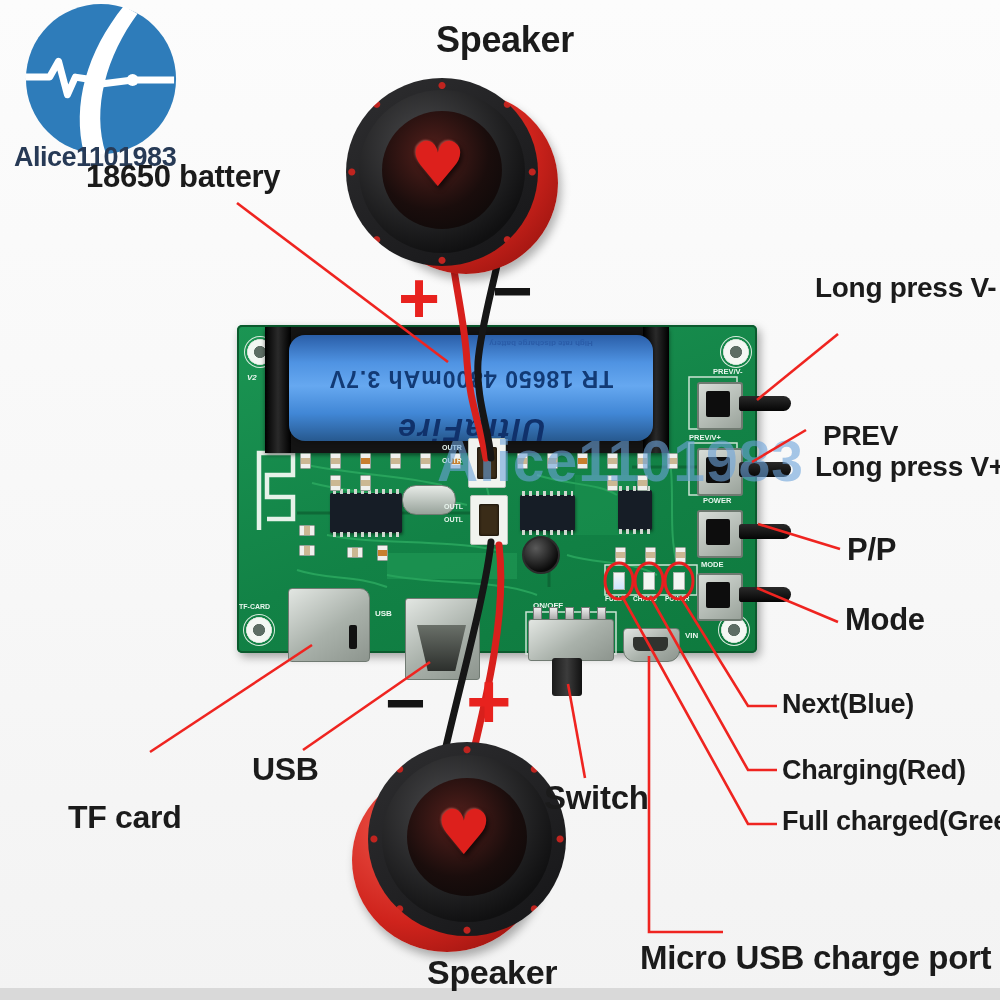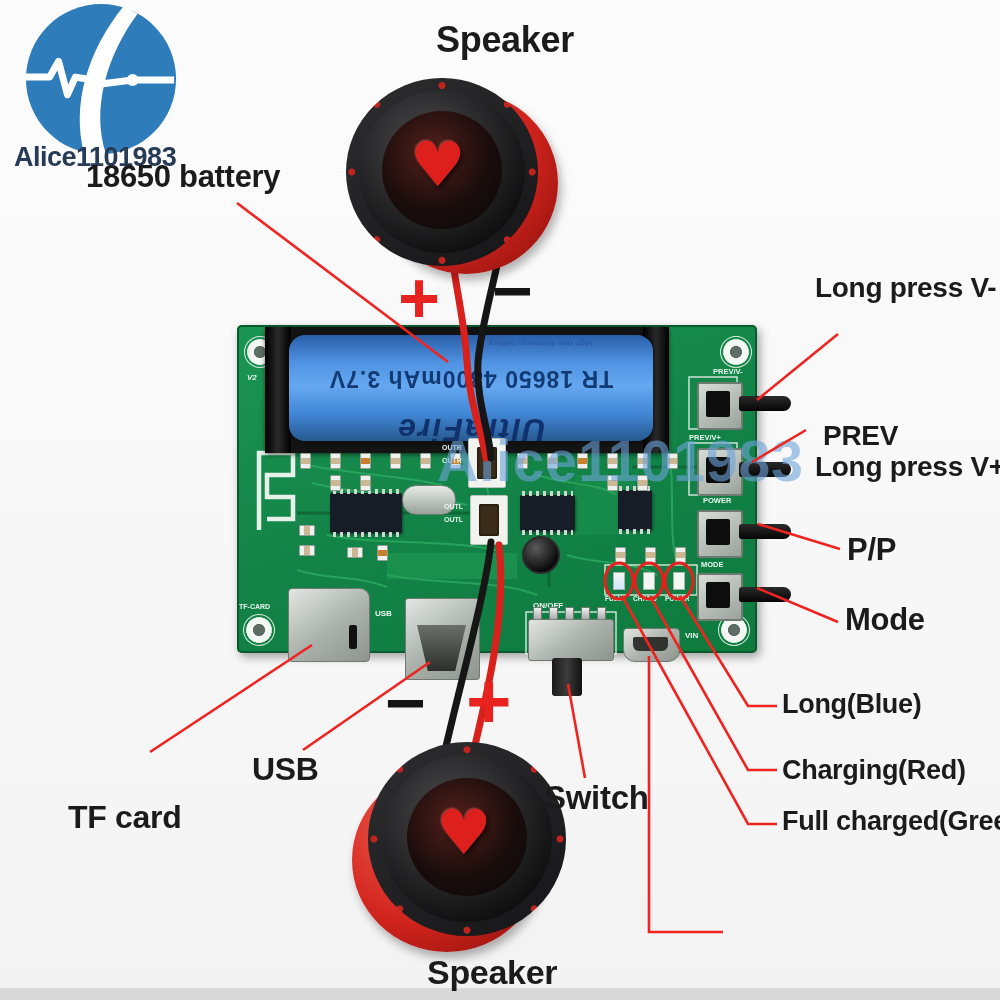--- a/index.html
+++ b/index.html
@@ -274,23 +274,24 @@
   <div class="callout" style="left:817px;top:272px;font-size:28px;">
     <span style="display:block;margin-left:-2px;">Long press V-</span>
   </div>
   <div class="callout" style="left:823px;top:420px;font-size:28px;">
     <span style="display:block;">PREV</span>
     <span style="display:block;margin-left:-8px;">Long press V+</span>
   </div>
 
   <div class="callout" style="left:847px;top:533px;font-size:31px;">P/P</div>
   <div class="callout" style="left:845px;top:603px;font-size:31px;">Mode</div>
-  <div class="callout" style="left:782px;top:689px;font-size:27px;">Long(Blue)</div>
+  <div class="callout" style="left:782px;top:689px;font-size:27px;">Next(Blue)</div>
   <div class="callout" style="left:782px;top:755px;font-size:27px;">Charging(Red)</div>
   <div class="callout" style="left:782px;top:806px;font-size:27px;">Full charged(Green)</div>
+  <div class="callout" style="left:640px;top:940px;font-size:33px;">Micro USB charge port</div>
   <div class="callout" style="left:68px;top:752px;font-size:32px;margin-top:48px;">TF card</div>
   <div class="callout" style="left:252px;top:752px;font-size:32px;">USB</div>
   <div class="callout" style="left:544px;top:780px;font-size:33px;">Switch</div>
   <div class="callout" style="left:427px;top:953px;font-size:34px;">Speaker</div>
 
   <div class="sign red" style="left:398px;top:262px;font-size:72px;">+</div>
   <div class="sign blk" style="left:492px;top:256px;font-size:70px;">−</div>
   <div class="sign blk" style="left:385px;top:668px;font-size:70px;">−</div>
   <div class="sign red" style="left:466px;top:662px;font-size:78px;">+</div>
 

